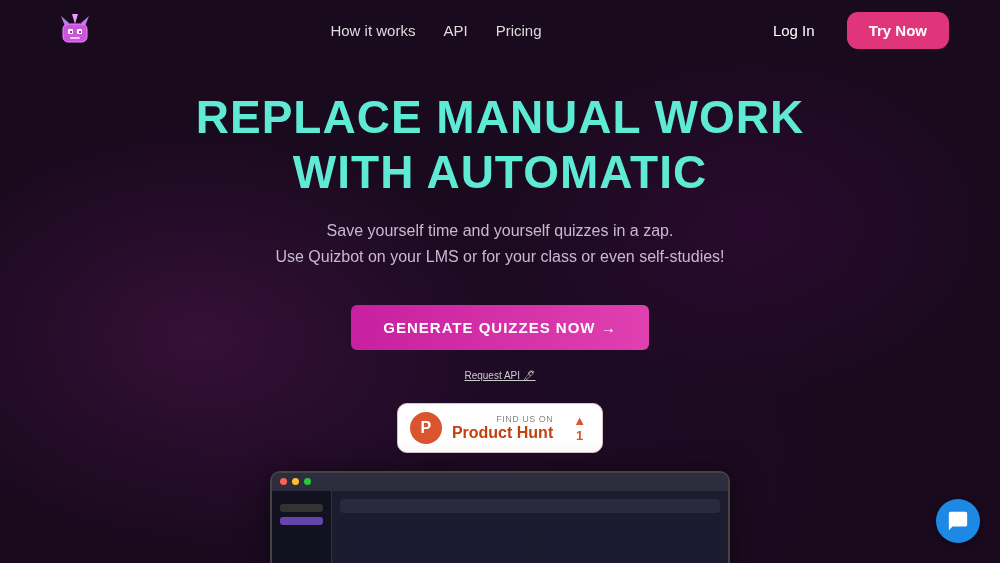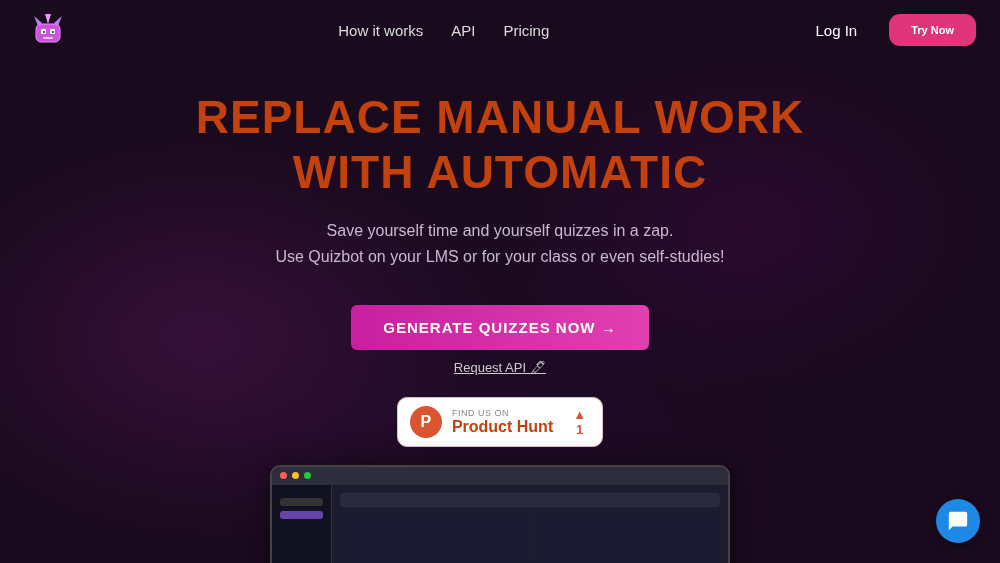--- a/index.html
+++ b/index.html
@@ -25,21 +25,21 @@
       z-index: 0;
     }
 
     
     nav {
       position: relative;
       z-index: 10;
       display: flex;
       align-items: center;
       justify-content: space-between;
-      padding: 12px 24px;
+      padding: 12px 51px;
       height: 60px;
     }
 
     .nav-logo {
       display: flex;
       align-items: center;
       gap: 8px;
     }
 
     .logo-icon {
@@ -72,42 +72,42 @@
       border: none;
       color: #fff;
       font-size: 15px;
       cursor: pointer;
     }
 
     .btn-try {
       background: #e0357a;
       border: none;
       color: #fff;
-      font-size: 11px;
+      font-size: 15px;
       font-weight: 600;
       padding: 10px 22px;
       border-radius: 11px;
       cursor: pointer;
     }
 
     
     .hero {
       position: relative;
       z-index: 10;
       text-align: center;
       padding-top: 30px;
     }
 
     .hero-title {
       font-size: 46px;
       font-weight: 900;
       text-transform: uppercase;
       letter-spacing: 1px;
       line-height: 1.2;
-      color: #c2410c;
+      color: #5eead4;
       max-width: 700px;
       margin: 0 auto;
     }
 
     .hero-subtitle {
       margin-top: 18px;
       font-size: 16px;
       color: #c8b8d0;
       line-height: 1.6;
     }
@@ -122,22 +122,22 @@
       letter-spacing: 1px;
       padding: 14px 32px;
       border-radius: 6px;
       border: none;
       cursor: pointer;
       text-transform: uppercase;
     }
 
     .request-api {
       display: block;
-      margin-top: 10px;
-      font-size: 13px;
+      margin-top: 20px;
+      font-size: 10px;
       color: #ccc;
       text-decoration: underline;
       cursor: pointer;
     }
 
     
     .ph-badge {
       display: inline-flex;
       align-items: center;
       gap: 10px;
@@ -159,21 +159,21 @@
       justify-content: center;
       color: #fff;
       font-weight: 900;
       font-size: 16px;
       flex-shrink: 0;
     }
 
     .ph-text {
       display: flex;
       flex-direction: column;
-      align-items: flex-start;
+      align-items: flex-end;
     }
 
     .ph-find {
       font-size: 9px;
       color: #888;
       text-transform: uppercase;
       letter-spacing: 0.5px;
     }
 
     .ph-name {

